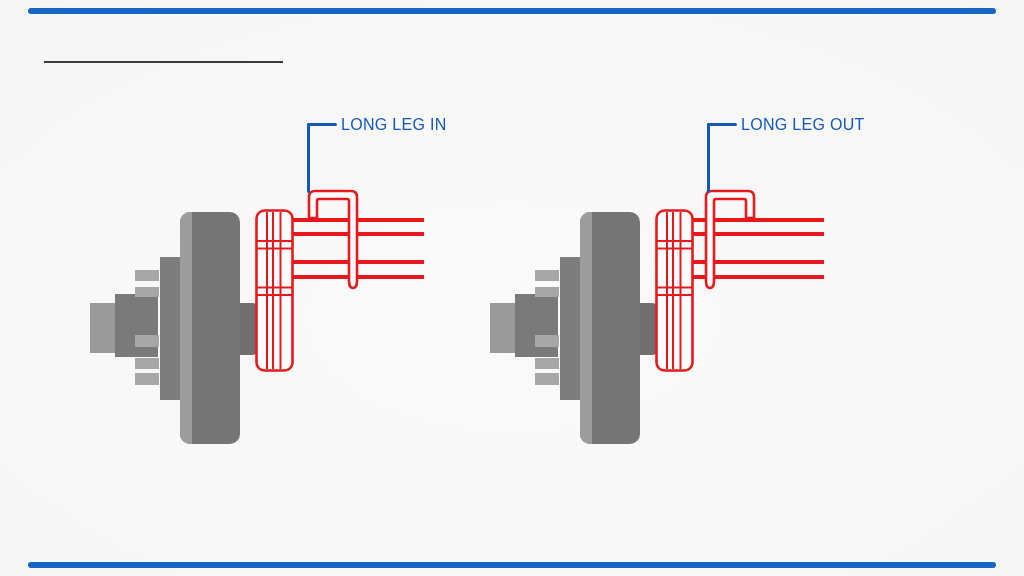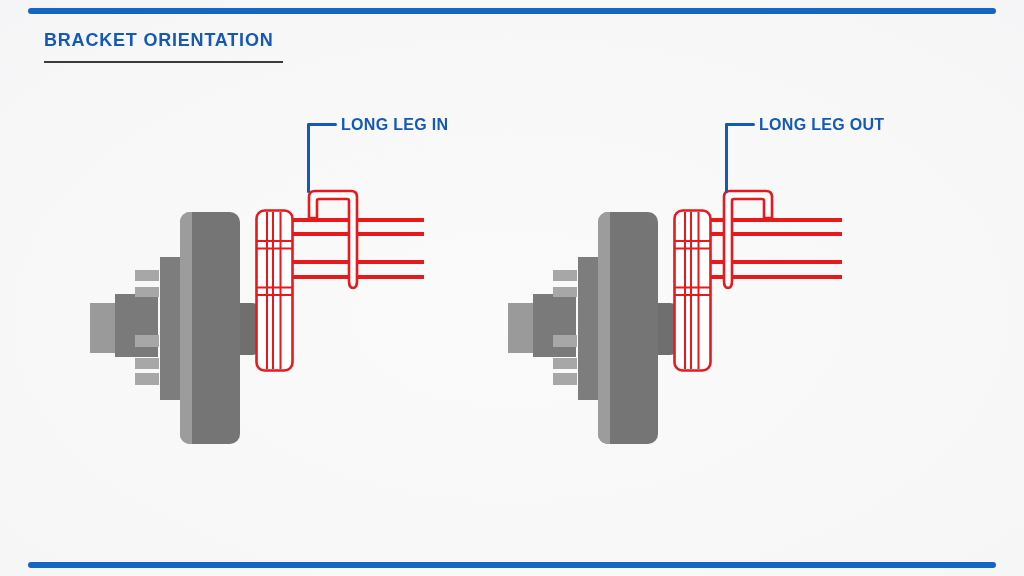--- a/index.html
+++ b/index.html
@@ -13,21 +13,21 @@
   .frame-bar.bottom{top:562px;}
 
   .title{
     position:absolute;left:44px;top:30px;font-size:18px;font-weight:700;
     letter-spacing:0.8px;color:#1459b8;white-space:nowrap;
   }
   .title-rule{position:absolute;left:44px;top:61px;width:239px;height:2px;background:#3b3b3b;}
 
   .diagram{position:absolute;top:110px;width:370px;height:300px;}
   .diagram.left{left:88px;}
-  .diagram.right{left:506px;}
+  .diagram.right{left:488px;}
 
   
   .hub-part{position:absolute;}
   .spindle-stub{left:2px;top:193px;width:26px;height:50px;background:#9a9a9a;z-index:1;}
   .hub-block{left:27px;top:184px;width:43px;height:63px;background:#7a7a7a;z-index:2;}
   .lug-tab{left:47px;width:24px;background:#a7a7a7;z-index:3;}
   .tab1{top:160px;height:11px;}
   .tab2{top:177px;height:10px;}
   .tab3{top:225px;height:12px;}
   .tab4{top:248px;height:11px;}
@@ -43,42 +43,41 @@
 
   .clip-svg{position:absolute;top:78px;z-index:3;}
   .diagram.left  .clip-svg{left:218px;}
   .diagram.right .clip-svg{left:215px;}
   .plate-svg{position:absolute;left:166px;top:98px;z-index:4;}
 
   
   .leader-v{position:absolute;left:219px;top:13px;width:3px;height:70px;background:#1459b8;border-radius:2px;z-index:5;}
   .leader-h{position:absolute;left:219px;top:13px;width:30px;height:3px;background:#1459b8;border-radius:2px;z-index:5;}
   .callout-label{
-    position:absolute;left:253px;top:6px;font-size:16px;font-weight:700;
+    position:absolute;left:253px;top:6px;font-size:16px;font-weight:400;
     color:#1459b8;letter-spacing:0.3px;white-space:nowrap;
   }
 
   
   .logo{position:absolute;left:834px;top:504px;width:170px;height:48px;}
   .logo-icon{position:absolute;left:0;top:1px;}
   .logo-divider{position:absolute;left:62px;top:7px;width:2px;height:34px;background:#3f66a8;opacity:0.55;}
   .brand-text{
     position:absolute;left:74px;top:10px;font-size:21px;font-weight:700;font-style:italic;
     color:#1d4077;letter-spacing:-0.5px;transform:scaleY(1.1);transform-origin:top left;white-space:nowrap;
   }
 </style>
 </head>
 <body>
 
 <div class="stage">
 
   <div class="frame-bar top"></div>
   <div class="frame-bar bottom"></div>
 
-  <div class="title">BRACKET ORIENTATION</div>
   <div class="title-rule"></div>
 
   <div class="diagram left">
     <div class="hub-part spindle-stub"></div>
     <div class="hub-part hub-block"></div>
     <div class="hub-part lug-tab tab1"></div>
     <div class="hub-part lug-tab tab2"></div>
     <div class="hub-part lug-tab tab3"></div>
     <div class="hub-part lug-tab tab4"></div>
     <div class="hub-part lug-tab tab5"></div>

